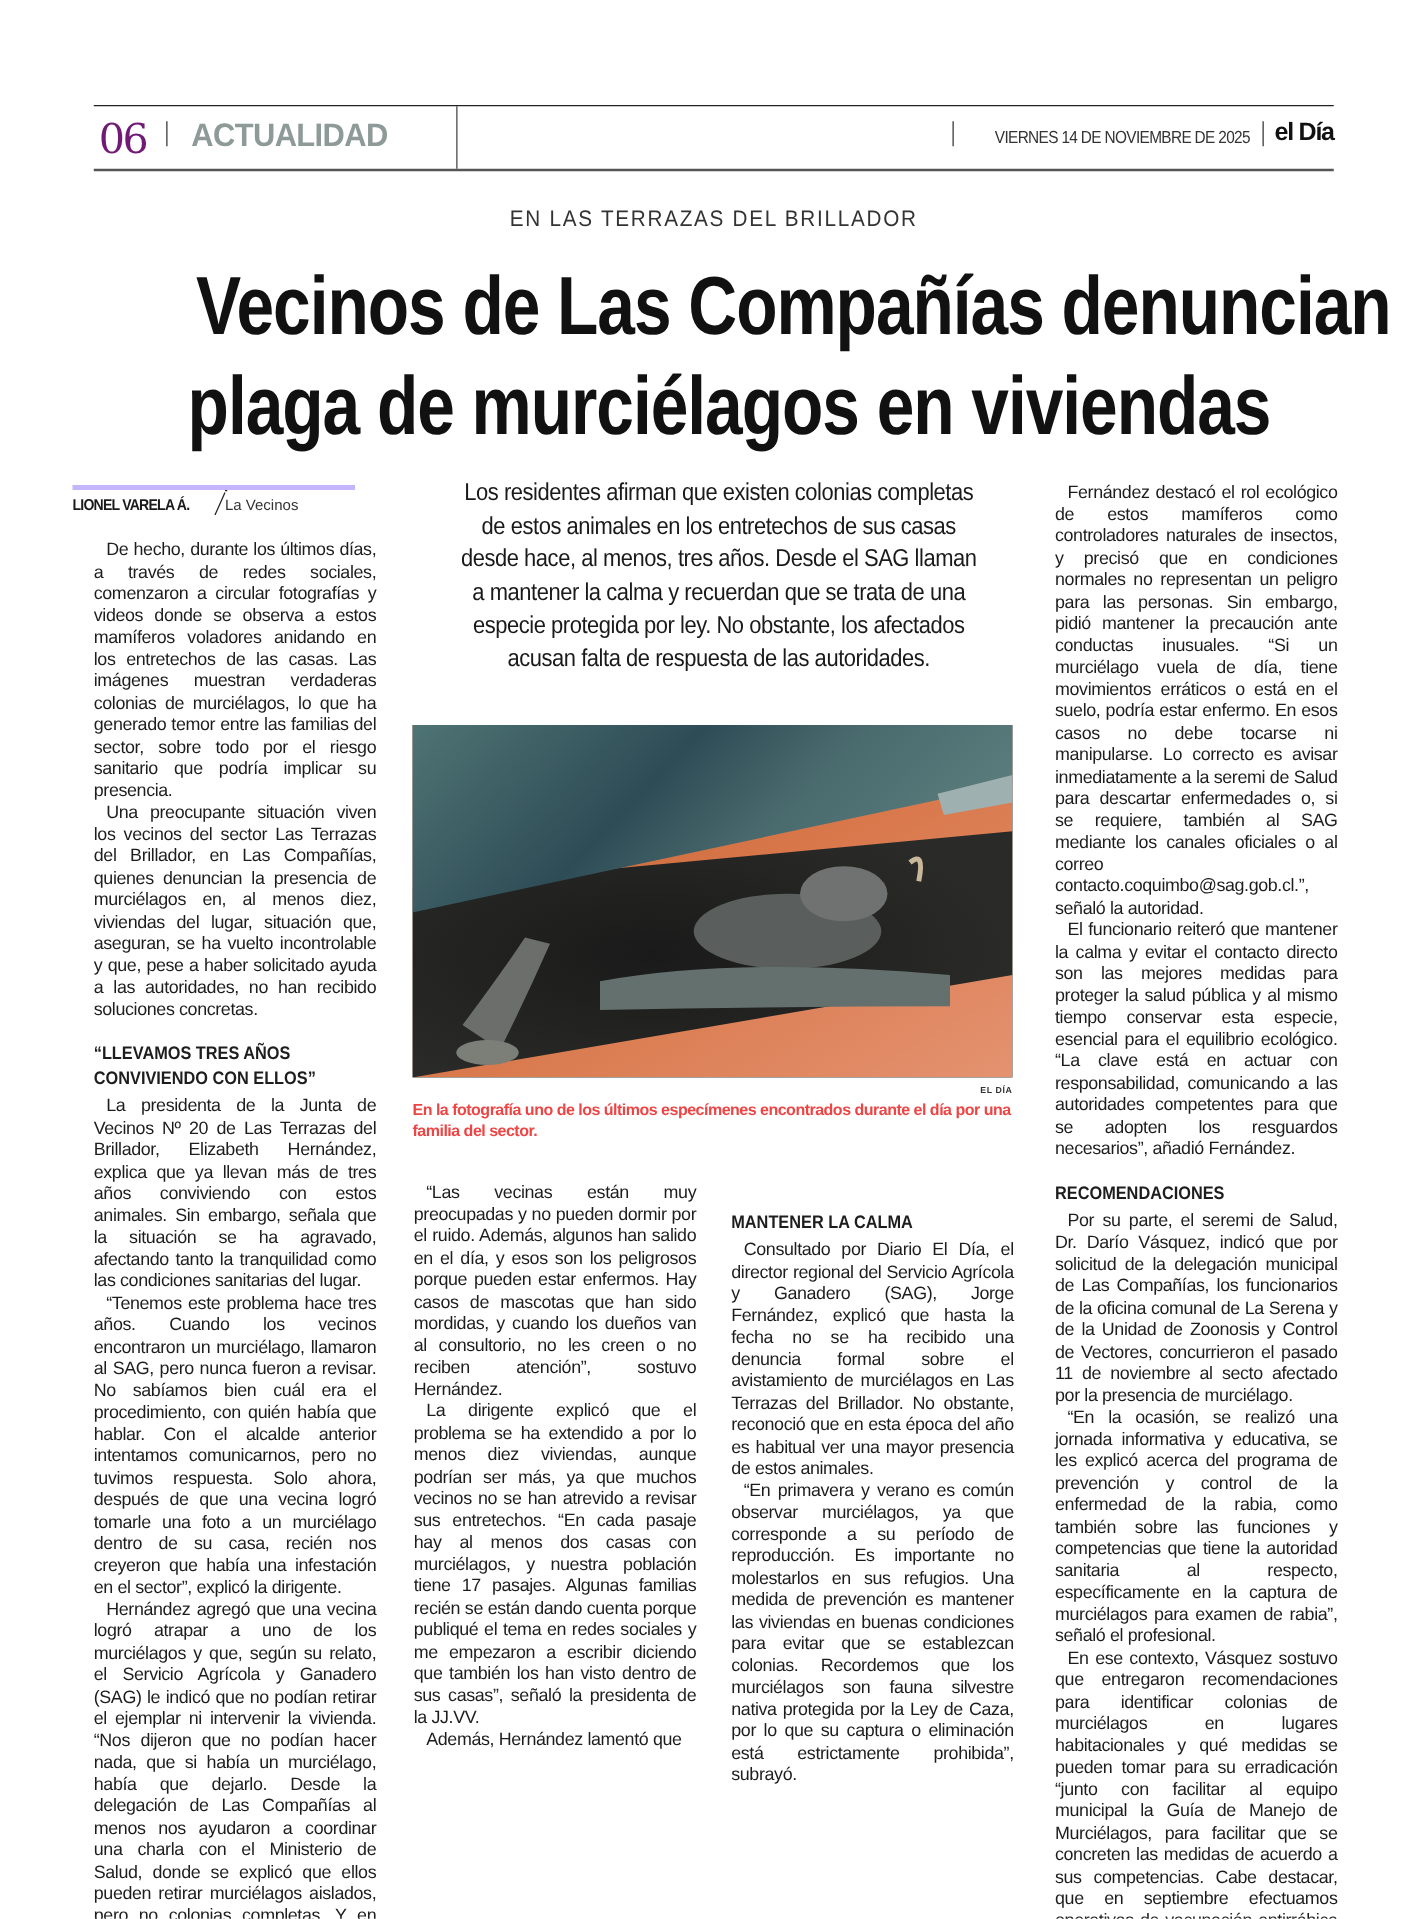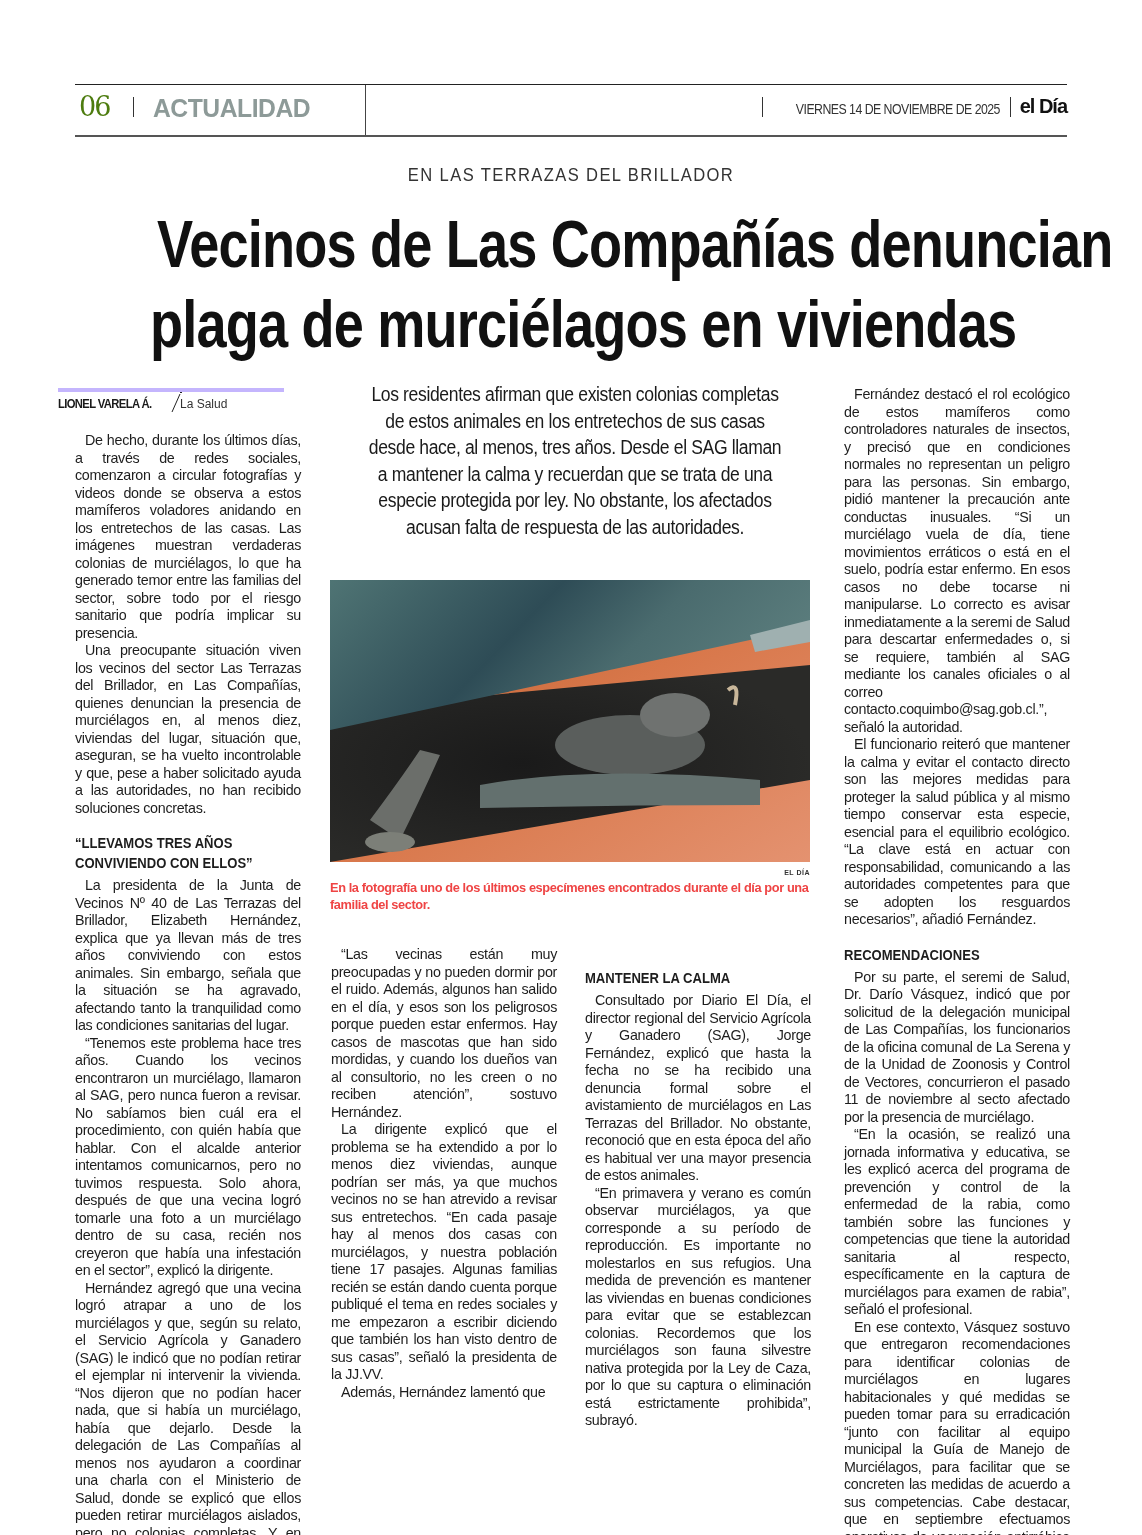--- a/index.html
+++ b/index.html
@@ -1,21 +1,21 @@
 <!DOCTYPE html>
 <html><head>
 <meta charset="utf-8">
 <style>
   html, body { margin: 0; padding: 0; background: #ffffff; }
   body { width: 1142px; height: 1535px; position: relative; overflow: hidden; color: #1a1a1a; font-family: "Liberation Sans", sans-serif; }
 
   
   .topbar { position: absolute; left: 75px; top: 84px; width: 992px; height: 50px; border-top: 1.5px solid #222; border-bottom: 2px solid #555; }
   .topbar .vsep { position: absolute; left: 290px; top: 0; bottom: 0; border-left: 1.5px solid #444; }
-  .page-num { position: absolute; left: 4px; top: 6px; font-family: "DejaVu Serif", serif; font-size: 27px; letter-spacing: -2px; color: #4d7c0f; }
+  .page-num { position: absolute; left: 4px; top: 6px; font-family: "DejaVu Serif", serif; font-size: 33px; letter-spacing: -2px; color: #701a75; }
   .pipe { position: absolute; top: 12px; width: 1px; height: 20px; background: #333; }
   .section { position: absolute; left: 78px; top: 8px; font-family: "Liberation Sans", sans-serif; font-weight: 900; font-size: 26px; color: #8d9a98; letter-spacing: -0.5px; transform: scaleX(0.95); transform-origin: left; }
   .date { position: absolute; right: 67px; top: 16px; font-size: 14px; color: #333; letter-spacing: -0.6px; transform: scaleX(0.88); transform-origin: right; }
   .brand { position: absolute; right: 0; top: 10px; font-weight: bold; font-size: 20px; color: #111; letter-spacing: -1px; }
 
   .kicker { position: absolute; left: 0; width: 1142px; top: 165px; text-align: center; font-size: 18px; letter-spacing: 1.5px; color: #333; transform: scaleX(0.92); }
   .headline { position: absolute; left: 40px; width: 1062px; top: 192px; text-align: center; font-family: "Liberation Sans", sans-serif; font-size: 66px; line-height: 80px; color: #111; font-weight: normal; letter-spacing: -1px; }
   .headline span { display: inline-block; transform: scaleX(0.82); transform-origin: center; white-space: nowrap; font-weight: bold; }
 
   
@@ -59,21 +59,21 @@
   <span>Vecinos de Las Compañías denuncian</span><br>
   <span>plaga de murciélagos en viviendas</span>
 </h1>
 
 <div class="byline">
   <span class="author">LIONEL VARELA Á.</span>
   <svg class="slash" viewBox="0 0 12 22">
     <line x1="10" y1="2" x2="2" y2="20" stroke="#222" stroke-width="1"></line>
     <line x1="10" y1="0.5" x2="12" y2="0.5" stroke="#222" stroke-width="1"></line>
   </svg>
-  <span class="city">La Salud</span>
+  <span class="city">La Vecinos</span>
 </div>
 
 <div class="lede">
   <span>Los residentes afirman que existen colonias completas de estos animales en los entretechos de sus casas desde hace, al menos, tres años. Desde el SAG llaman a mantener la calma y recuerdan que se trata de una especie protegida por ley. No obstante, los afectados acusan falta de respuesta de las autoridades.</span>
 </div>
 
 <div class="photo" title="Murciélago bajo una estructura sobre superficie anaranjada">
   <svg width="480" height="282" viewBox="0 0 480 282">
     <defs>
       <linearGradient id="wall" x1="0" y1="0" x2="1" y2="0.3">
@@ -104,21 +104,21 @@
     <path d="M398,110 Q410,100 405,125" stroke="#c9b79a" stroke-width="4" fill="none"></path>
   </svg>
 </div>
 <div class="credit">EL DÍA</div>
 <div class="caption">En la fotografía uno de los últimos especímenes encontrados durante el día por una familia del sector.</div>
 
 <div class="col col1">
   <p>De hecho, durante los últimos días, a través de redes sociales, comenzaron a circular fotografías y videos donde se observa a estos mamíferos voladores anidando en los entretechos de las casas. Las imágenes muestran verdaderas colonias de murciélagos, lo que ha generado temor entre las familias del sector, sobre todo por el riesgo sanitario que podría implicar su presencia.</p>
   <p>Una preocupante situación viven los vecinos del sector Las Terrazas del Brillador, en Las Compañías, quienes denuncian la presencia de murciélagos en, al menos diez, viviendas del lugar, situación que, aseguran, se ha vuelto incontrolable y que, pese a haber solicitado ayuda a las autoridades, no han recibido soluciones concretas.</p>
   <div class="subhead">“LLEVAMOS TRES AÑOS CONVIVIENDO CON ELLOS”</div>
-  <p>La presidenta de la Junta de Vecinos Nº 40 de Las Terrazas del Brillador, Elizabeth Hernández, explica que ya llevan más de tres años conviviendo con estos animales. Sin embargo, señala que la situación se ha agravado, afectando tanto la tranquilidad como las condiciones sanitarias del lugar.</p>
+  <p>La presidenta de la Junta de Vecinos Nº 20 de Las Terrazas del Brillador, Elizabeth Hernández, explica que ya llevan más de tres años conviviendo con estos animales. Sin embargo, señala que la situación se ha agravado, afectando tanto la tranquilidad como las condiciones sanitarias del lugar.</p>
   <p>“Tenemos este problema hace tres años. Cuando los vecinos encontraron un murciélago, llamaron al SAG, pero nunca fueron a revisar. No sabíamos bien cuál era el procedimiento, con quién había que hablar. Con el alcalde anterior intentamos comunicarnos, pero no tuvimos respuesta. Solo ahora, después de que una vecina logró tomarle una foto a un murciélago dentro de su casa, recién nos creyeron que había una infestación en el sector”, explicó la dirigente.</p>
   <p>Hernández agregó que una vecina logró atrapar a uno de los murciélagos y que, según su relato, el Servicio Agrícola y Ganadero (SAG) le indicó que no podían retirar el ejemplar ni intervenir la vivienda. “Nos dijeron que no podían hacer nada, que si había un murciélago, había que dejarlo. Desde la delegación de Las Compañías al menos nos ayudaron a coordinar una charla con el Ministerio de Salud, donde se explicó que ellos pueden retirar murciélagos aislados, pero no colonias completas. Y en nuestras casas hay colonias enteras dentro del entretecho, especialmente en viviendas con techos de pizarreño”, añadió.</p>
 </div>
 
 <div class="col col2">
   <p>“Las vecinas están muy preocupadas y no pueden dormir por el ruido. Además, algunos han salido en el día, y esos son los peligrosos porque pueden estar enfermos. Hay casos de mascotas que han sido mordidas, y cuando los dueños van al consultorio, no les creen o no reciben atención”, sostuvo Hernández.</p>
   <p>La dirigente explicó que el problema se ha extendido a por lo menos diez viviendas, aunque podrían ser más, ya que muchos vecinos no se han atrevido a revisar sus entretechos. “En cada pasaje hay al menos dos casas con murciélagos, y nuestra población tiene 17 pasajes. Algunas familias recién se están dando cuenta porque publiqué el tema en redes sociales y me empezaron a escribir diciendo que también los han visto dentro de sus casas”, señaló la presidenta de la JJ.VV.</p>
   <p>Además, Hernández lamentó que</p>
 </div>
 

